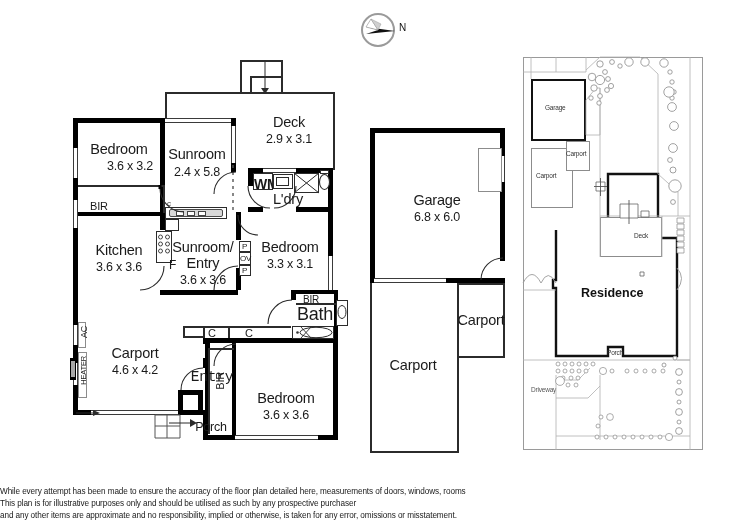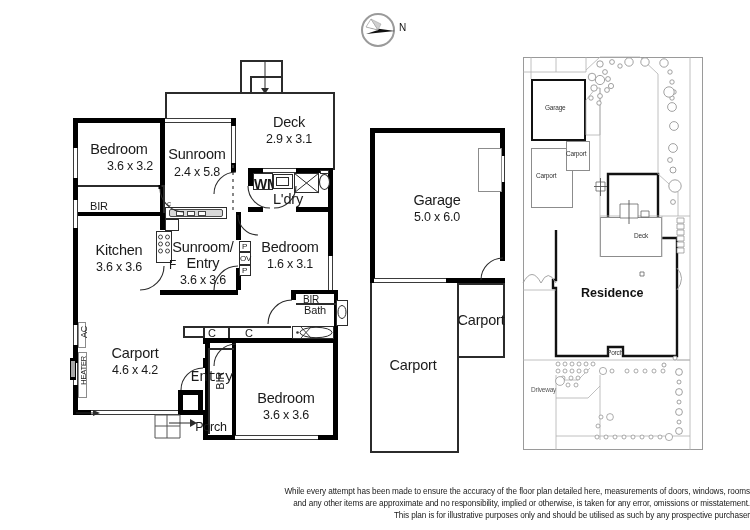--- a/index.html
+++ b/index.html
@@ -24,21 +24,21 @@
   .tiny{font-size:7.5px;letter-spacing:-0.2px;}
   .ctr{transform:translateX(-50%);text-align:center;}
   .vert{writing-mode:vertical-rl;transform:rotate(180deg);}
   
 
   svg.ov{position:absolute;left:0;top:0;width:750px;height:530px;overflow:visible;}
   svg.ov *{vector-effect:non-scaling-stroke;}
 
   
   .disc{
-    position:absolute;left:0;right:0;bottom:8px;text-align:right;
+    position:absolute;left:0;right:0;bottom:8px;text-align:left;
     font-size:8.2px;line-height:1.45;color:#1a1a1a;letter-spacing:-0.1px;
   }
   .disc div{display:block;}
 
   
   .compass{position:absolute;left:361px;top:13px;width:34px;height:34px;}
   .compass .ring{position:absolute;left:0;top:0;width:34px;height:34px;border-radius:50%;border:2px solid #9a9a9a;box-sizing:border-box;}
   .compass .nl{position:absolute;left:38px;top:9px;font-size:10px;color:#111;}
 </style>
 </head>
@@ -267,49 +267,49 @@
     <div class="lbl rname ctr" style="left:288px; top:191px;">L'dry</div>
 
     <div class="lbl rname ctr" style="left:119px; top:242px;">Kitchen</div>
     <div class="lbl rdim ctr" style="left:119px; top:260px;">3.6 x 3.6</div>
 
     <div class="lbl rname ctr" style="left:203px; top:239px;">Sunroom/</div>
     <div class="lbl rname ctr" style="left:203px; top:255px;">Entry</div>
     <div class="lbl rdim ctr" style="left:203px; top:273px;">3.6 x 3.6</div>
 
     <div class="lbl rname ctr" style="left:290px; top:239px;">Bedroom</div>
-    <div class="lbl rdim ctr" style="left:290px; top:257px;">1.6 x 3.1</div>
+    <div class="lbl rdim ctr" style="left:290px; top:257px;">3.3 x 3.1</div>
 
     <div class="lbl rname ctr" style="left:135px; top:345px;">Carport</div>
     <div class="lbl rdim ctr" style="left:135px; top:363px;">4.6 x 4.2</div>
 
     <div class="lbl rname ctr" style="left:212px; top:369px;font-family:Liberation Mono, monospace;">Entry</div>
     <div class="lbl rname ctr" style="left:211px; top:420px; font-size:12.5px;">Porch</div>
 
     <div class="lbl rname ctr" style="left:286px; top:390px;">Bedroom</div>
     <div class="lbl rdim ctr" style="left:286px; top:408px;">3.6 x 3.6</div>
 
-    <div class="lbl rname ctr" style="left:315px; top:304px; font-size:11px;text-align:center;">Bath</div>
+    <div class="lbl rname ctr" style="left:315px; top:304px; font-size:18px;text-align:center;">Bath</div>
   </div>
 
   <div>
     <div class="wall" style="left:370px; top:128px; width:135px; height:5px;"></div>
     <div class="wall" style="left:370px; top:128px; width:5px;   height:155px;"></div>
     <div class="wall" style="left:500px; top:128px; width:5px;   height:28px;"></div>
     <div class="wall" style="left:500px; top:182px; width:5px;   height:79px;"></div>
     <div class="wall" style="left:370px; top:278px; width:135px; height:5px;"></div>
     <div class="winv" style="left:500px;top:156px; width:5px; height:26px;"></div>
     <div class="boxl" style="left:478px;top:148px; width:24px; height:44px;"></div>
     <svg class="ov">
       <path d="M 503 258 A 22 22 0 0 0 481 280" fill="none" stroke="#2b2b2b" stroke-width="1.1"></path>
     </svg>
     <div class="win" style="left:374px;top:278px;width:72px;height:5px;"></div>
 
     <div class="lbl rname ctr" style="left:437px; top:192px;">Garage</div>
-    <div class="lbl rdim ctr" style="left:437px; top:210px;">5.0 x 6.0</div>
+    <div class="lbl rdim ctr" style="left:437px; top:210px;">6.8 x 6.0</div>
 
     <div class="thin" style="left:370px; top:283px; width:2px;   height:170px;"></div>
     <div class="thin" style="left:370px; top:451px; width:89px;  height:2px;"></div>
     <div class="thin" style="left:457px; top:283px; width:2px;   height:170px;"></div>
     <div class="lbl rname ctr" style="left:413px; top:357px;">Carport</div>
 
     <div class="thin" style="left:457px; top:283px; width:48px;  height:2px;"></div>
     <div class="thin" style="left:503px; top:283px; width:2px;   height:75px;"></div>
     <div class="thin" style="left:457px; top:356px; width:48px;  height:2px;"></div>
     <div class="lbl rname ctr" style="left:481px; top:312px;">Carport</div>
@@ -483,17 +483,17 @@
         <rect x="677" y="230" width="7" height="5"></rect>
         <rect x="677" y="236" width="7" height="5"></rect>
         <rect x="677" y="242" width="7" height="5"></rect>
         <rect x="677" y="248" width="7" height="5"></rect>
       </g>
     </svg>
   </div>
 
   <div class="disc">
     <div>While every attempt has been made to ensure the accuracy of the floor plan detailed here, measurements of doors, windows, rooms</div>
+    <div>This plan is for illustrative purposes only and should be utilised as such by any prospective purchaser</div>
     <div>and any other items are approximate and no responsibility, implied or otherwise, is taken for any error, omissions or misstatement.</div>
-    <div>This plan is for illustrative purposes only and should be utilised as such by any prospective purchaser</div>
   </div>
 
 </div>
 
 </body></html>

